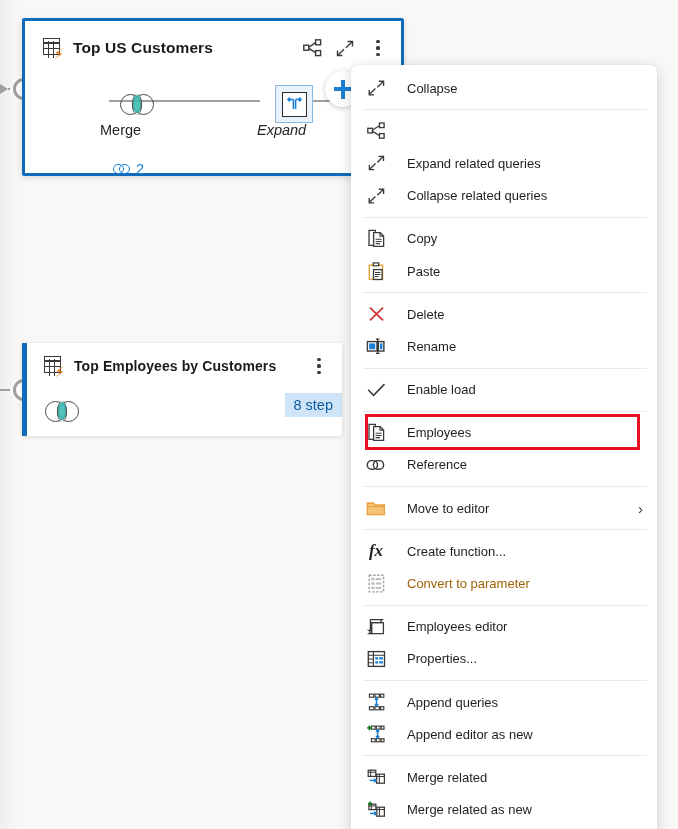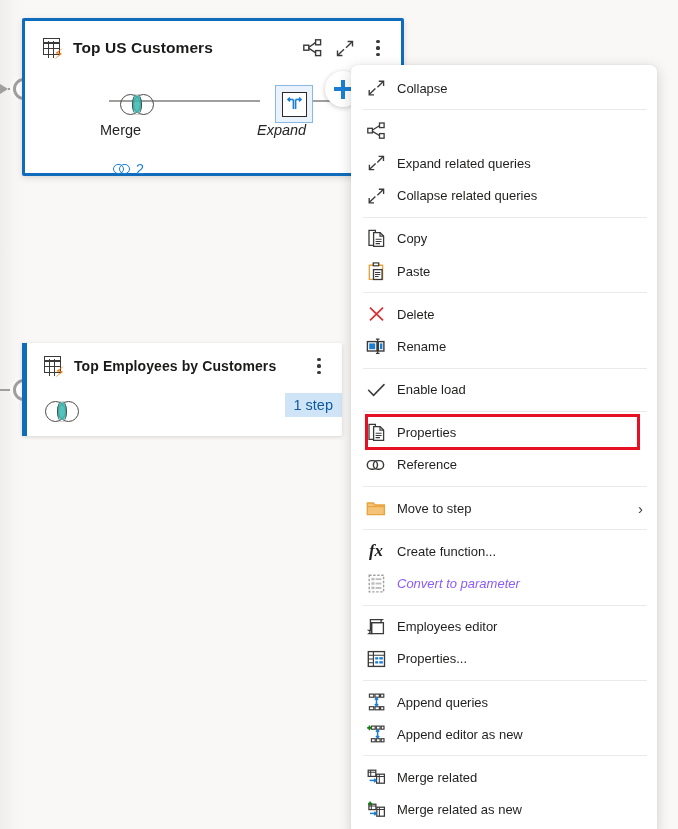--- a/index.html
+++ b/index.html
@@ -108,23 +108,23 @@
             border-top:5px solid transparent;border-bottom:5px solid transparent;}
 
   
   #ctxmenu{
     position:absolute;left:351px;top:65px;width:306px;
     background:#ffffff;border-radius:6px;
     box-shadow:0 3px 14px rgba(0,0,0,.17),0 0 1px rgba(0,0,0,.20);
     padding:7px 0 9px 0;box-sizing:border-box;
   }
   .mi{position:relative;display:flex;align-items:center;height:32.2px;padding-left:10px;cursor:default;}
-  .mi .ico{width:30px;min-width:30px;height:24px;display:flex;align-items:center;justify-content:center;margin-right:6px;}
+  .mi .ico{width:30px;min-width:30px;height:24px;display:flex;align-items:center;justify-content:center;margin-right:16px;}
   .mi .txt{font-size:13px;color:#201f1e;white-space:nowrap;}
-  .mi.disabled .txt{color:#8b5cf6;font-style:italic;}
+  .mi.disabled .txt{color:#a16207;}
   .mi .chev{margin-left:auto;margin-right:14px;color:#3b3a39;font-size:15px;line-height:1;}
   .sep{height:1px;background:#ebeaea;margin:5px 10px 5px 12px;}
   .highlight-box{position:absolute;left:14px;right:17px;top:-3px;height:36px;border:3.5px solid #e81123;box-sizing:border-box;pointer-events:none;}
 
   svg{display:block;}
 </style>
 </head>
 <body>
 
 <div id="canvas">
@@ -245,21 +245,21 @@
         <span class="glyph" style="height:24px;">
           <span class="venn">
               <span class="c l"></span>
               <span class="c r"></span>
               <span class="mid"></span>
               <span class="ml"></span>
             </span>
         </span>
       </div>
     </div>
-    <div class="step-badge" style="right:-0px;top:50px;">1 step</div>
+    <div class="step-badge" style="right:-0px;top:50px;">8 step</div>
   </div>
 </div>
 
 <div id="ctxmenu">
     <div class="mi">
       <span class="ico">
         <svg width="19" height="18" viewBox="0 0 19 18">
           <path d="M2.2 15.6 L8.4 9.6" stroke="#3b3a39" stroke-width="1.35" fill="none"></path>
           <path d="M2.2 11 L2.2 15.8 L7 15.8" stroke="#3b3a39" stroke-width="1.35" fill="none"></path>
           <path d="M16.6 2.2 L10.4 8.2" stroke="#3b3a39" stroke-width="1.35" fill="none"></path>
@@ -358,40 +358,40 @@
     <div class="mi">
       <span class="highlight-box"></span>
       <span class="ico">
         <svg width="19" height="19" viewBox="0 0 19 19">
           <path d="M2 1.3 L8.4 1.3 L8.4 16.4 L2 16.4 Z" fill="#fff" stroke="#3b3a39" stroke-width="1.3"></path>
           <path d="M6.6 3.6 L13.2 3.6 L16.6 7 L16.6 17.4 L6.6 17.4 Z" fill="#fff" stroke="#3b3a39" stroke-width="1.3"></path>
           <path d="M13 3.8 L13 7.1 L16.3 7.1" fill="none" stroke="#3b3a39" stroke-width="1.2"></path>
           <path d="M8.6 10.2 H14.6 M8.6 12.4 H14.6 M8.6 14.6 H13" stroke="#3b3a39" stroke-width="1.05"></path>
         </svg>
       </span>
-      <span class="txt">Properties</span>
+      <span class="txt">Employees</span>
     </div>
     <div class="mi">
       <span class="ico">
         <svg width="20" height="16" viewBox="0 0 20 16">
           <rect x="1.3" y="3.6" width="10.2" height="8.6" rx="4.3" fill="none" stroke="#3b3a39" stroke-width="1.45"></rect>
           <rect x="7.4" y="3.6" width="10.2" height="8.6" rx="4.3" fill="none" stroke="#3b3a39" stroke-width="1.45"></rect>
         </svg>
       </span>
       <span class="txt">Reference</span>
     </div>
     <div class="sep"></div>
     <div class="mi">
       <span class="ico">
         <svg width="20" height="17" viewBox="0 0 20 17">
           <path d="M1.3 3 L7.4 3 L9 5 L18.4 5 L18.4 14.6 L1.3 14.6 Z" fill="#f5c377" stroke="#e8a33d" stroke-width="1.35"></path>
           <path d="M1.3 6.6 L18.4 6.6" stroke="#e8a33d" stroke-width="1.1"></path>
         </svg>
       </span>
-      <span class="txt">Move to step</span>
+      <span class="txt">Move to editor</span>
       <span class="chev">›</span>
     </div>
     <div class="sep"></div>
     <div class="mi">
       <span class="ico">
         <span style="font-family:'Liberation Serif',serif;font-style:italic;font-weight:700;font-size:17px;color:#201f1e;">fx</span>
       </span>
       <span class="txt">Create function...</span>
     </div>
     <div class="mi disabled">

